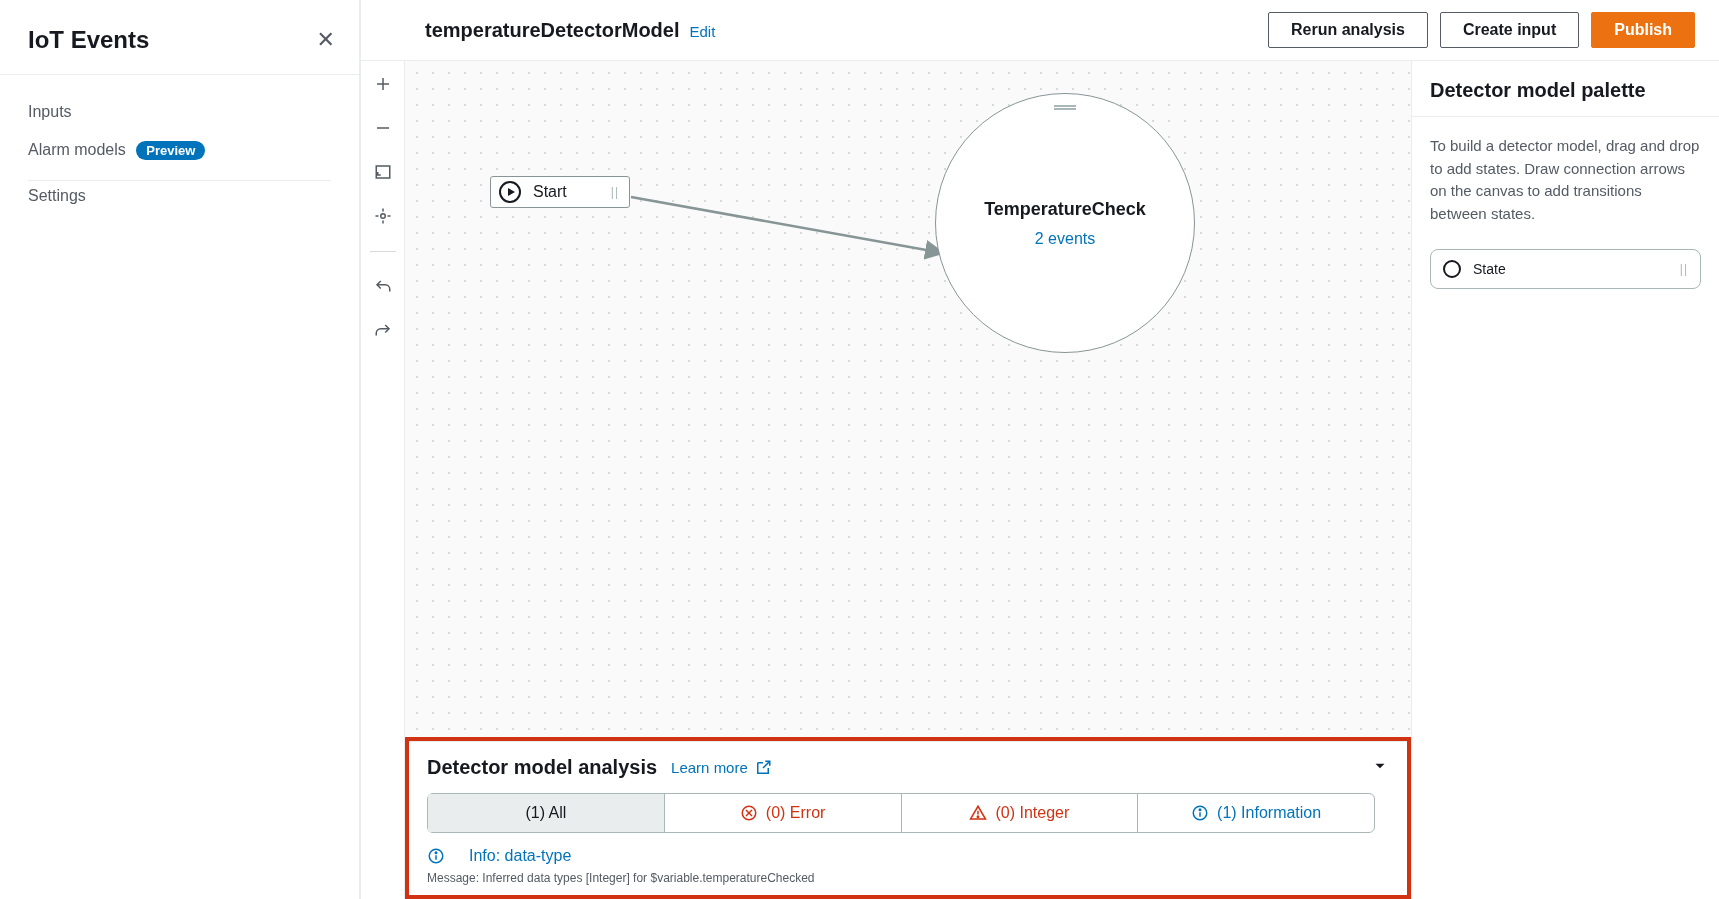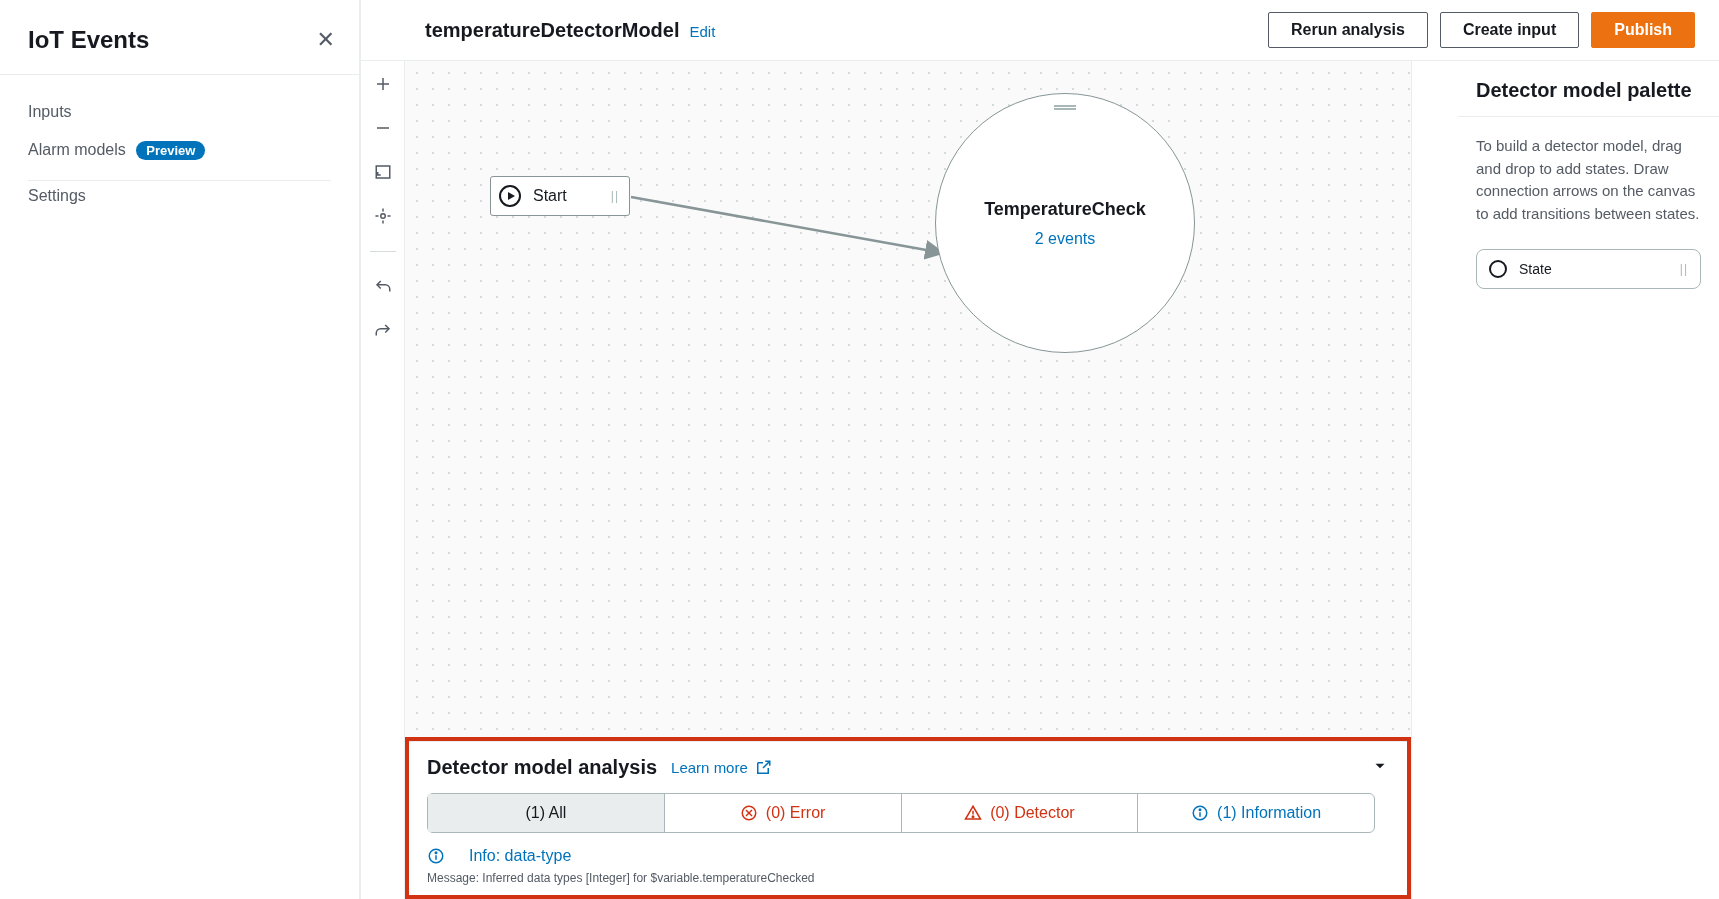--- a/index.html
+++ b/index.html
@@ -33,21 +33,21 @@
   .tool { width: 22px; height: 22px; color: #545b64; cursor: pointer; display:flex; align-items:center; justify-content:center; }
   .tool-divider { width: 26px; border-top: 1px solid #d5dbdb; margin: 2px 0; }
 
   .canvas { flex: 1; position: relative; background-color: #fafafa;
     background-image: radial-gradient(circle, #d5dbdb 1px, transparent 1px);
     background-size: 16px 16px; background-position: 4px 4px; overflow: hidden;
     display: flex; flex-direction: column;
   }
   .canvas-svg { position: absolute; inset: 0; width: 100%; height: 100%; pointer-events: none; }
 
-  .start-node { position: absolute; left: 85px; top: 115px; width: 140px; height: 40px;
+  .start-node { position: absolute; left: 85px; top: 115px; width: 140px; height: 32px;
     border: 1px solid #879596; border-radius: 3px; background: #fff; display: flex; align-items: center; padding: 0 10px 0 8px; gap: 12px; }
   .start-node .play { width: 22px; height: 22px; border: 2px solid #16191f; border-radius: 50%;
     display: flex; align-items: center; justify-content: center; }
   .start-node .play::after { content:""; display:block; width:0; height:0; border-left:7px solid #16191f; border-top:4px solid transparent; border-bottom:4px solid transparent; margin-left:2px; }
   .start-node .lbl { font-size: 16px; color: #16191f; }
   .start-node .grip { margin-left: auto; color: #aab7b8; letter-spacing: 1px; font-size: 12px; }
 
   .state-node { position: absolute; left: 530px; top: 32px; width: 260px; height: 260px;
     border: 1px solid #879596; border-radius: 50%; background: #fff; display: flex; flex-direction: column;
     align-items: center; justify-content: center; gap: 10px; }
@@ -69,21 +69,21 @@
   .tab:first-child { border-left: none; }
   .tab.selected { background: #eaeded; font-weight: 400; }
   .c-red { color:#d13212; }
   .c-blue { color:#0073bb; }
 
   .analysis-body { padding: 14px 18px 10px 18px; }
   .info-line { display:flex; align-items:center; gap:24px; color:#0073bb; font-size:16px; }
   .msg-line { font-size: 12px; color:#545b64; margin-top:6px; }
 
   
-  .palette { width: 308px; border-left: 1px solid #eaeded; background:#fff;padding-left:46px; }
+  .palette { width: 308px; border-left: 1px solid #eaeded; background:#fff; }
   .palette h3 { font-size: 20px; font-weight:700; padding: 18px 18px 14px; border-bottom: 1px solid #eaeded; }
   .palette p { font-size: 15px; color:#545b64; padding: 18px 18px 24px; line-height: 1.5; }
   .state-draggable { margin: 0 18px; border:1px solid #aab7b8; border-radius:8px; display:flex; align-items:center; padding:10px 12px; gap:12px; cursor:grab; }
   .circle-icon { width:18px; height:18px; border:2px solid #16191f; border-radius:50%; }
   .state-draggable .grip { margin-left:auto; color:#aab7b8; letter-spacing:1px; font-size:12px; }
 
   svg.ico-s { width:18px; height:18px; }
 </style>
 </head>
 <body>
@@ -220,21 +220,21 @@
                     <line x1="16" y1="8" x2="8" y2="16"></line>
                   </svg>
                 <span>(<span>0</span>) <span>Error</span></span>
               </div>
               <div class="tab c-red">
                 <svg class="ico-s" viewBox="0 0 24 24" fill="none" stroke="#d13212" stroke-width="2">
                     <path d="M12 3 L22 20 H2 Z"></path>
                     <line x1="12" y1="9" x2="12" y2="14"></line>
                     <circle cx="12" cy="17" r="1" fill="#d13212"></circle>
                   </svg>
-                <span>(<span>0</span>) <span>Detector</span></span>
+                <span>(<span>0</span>) <span>Integer</span></span>
               </div>
               <div class="tab c-blue">
                 <svg class="ico-s" viewBox="0 0 24 24" fill="none" stroke="#0073bb" stroke-width="2">
                     <circle cx="12" cy="12" r="9"></circle>
                     <line x1="12" y1="11" x2="12" y2="17"></line>
                     <circle cx="12" cy="7.5" r="1" fill="#0073bb"></circle>
                   </svg>
                 <span>(<span>1</span>) <span>Information</span></span>
               </div>
             </div>

